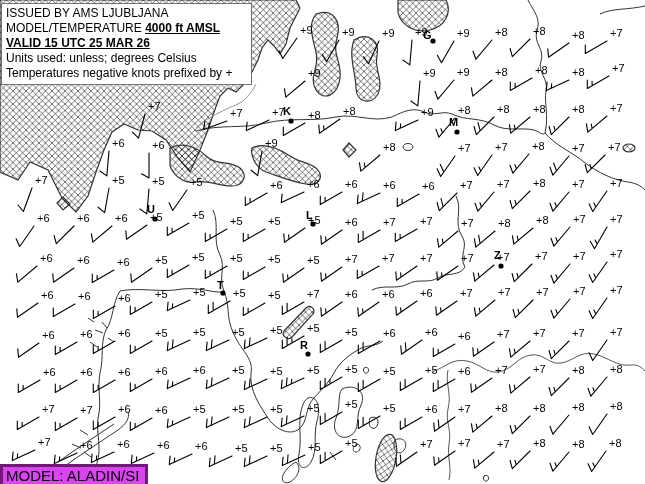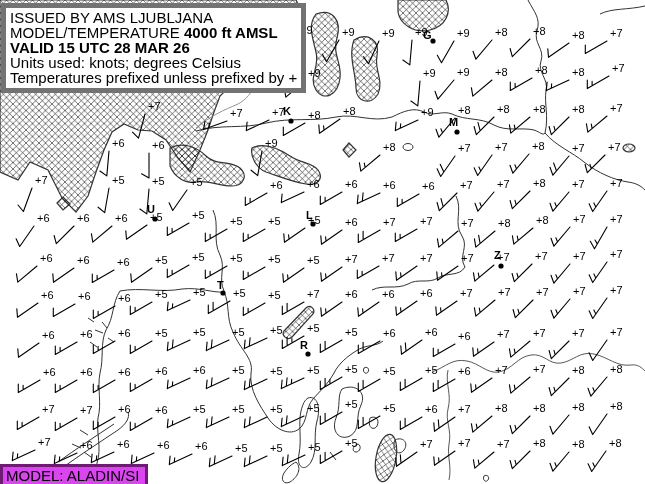--- a/index.html
+++ b/index.html
@@ -1,23 +1,23 @@
 <!DOCTYPE html>
 <html><head>
 <meta charset="utf-8">
 <style>
   html,body{margin:0;padding:0;background:#fff;}
   .stage{position:relative;width:645px;height:484px;background:#fff;overflow:hidden;
          font-family:"Liberation Sans",sans-serif;}
   .stage svg{position:absolute;left:0;top:0;}
-  .infobox{position:absolute;left:1px;top:3px;background:#fff;border:5px solid #737373;
-           padding:2px 4px 3px 4px;font-size:15px;line-height:15px;color:#000;z-index:5;white-space:nowrap;}
+  .infobox{position:absolute;left:1px;top:3px;background:#fff;border:1px solid #737373;
+           padding:2px 19px 3px 4px;font-size:12px;line-height:15px;color:#000;z-index:5;white-space:nowrap;}
   .modelbox{position:absolute;left:0px;top:464px;background:#d946ef;border:3px solid #701a75;
             padding:0px 6px 2px 3px;font-size:15px;color:#000;z-index:5;white-space:nowrap;}
-  .b{font-weight:bold;}
+  .b{font-weight:bold;text-decoration:underline;}
   .temp{font:11px "Liberation Sans",sans-serif;fill:#000;}
   .city{font:600 11px "Liberation Sans",sans-serif;fill:#000;}
   .barb{stroke:#000;stroke-width:1.1;fill:none;stroke-linecap:round;}
   .coast{stroke:#333;stroke-width:1;fill:none;}
   .river{stroke:#444;stroke-width:0.9;fill:none;}
   .ridge{stroke:#888;stroke-width:0.9;fill:none;}
   .hatchblob{fill:url(#xh);stroke:#333;stroke-width:1.2;}
 </style>
 </head>
 <body>
@@ -747,20 +747,20 @@
         <g>
           <text x="300" y="349" class="city">R</text>
           <circle cx="308" cy="354" r="2.6" fill="#000"></circle>
         </g>
       </g>
   </svg>
 
   <div class="infobox">
     <div>ISSUED BY AMS LJUBLJANA</div>
     <div><span>MODEL/TEMPERATURE </span><span class="b">4000 ft AMSL</span></div>
-    <div class="b">VALID 15 UTC 28 MAR 26</div>
-    <div>Units used: knots; degrees Celsius</div>
-    <div>Temperatures prefixed unless prefixed by +</div>
+    <div class="b">VALID 15 UTC 25 MAR 26</div>
+    <div>Units used: unless; degrees Celsius</div>
+    <div>Temperatures negative knots prefixed by +</div>
   </div>
 
   <div class="modelbox">MODEL: ALADIN/SI</div>
 
 </div>
 
 </body></html>

